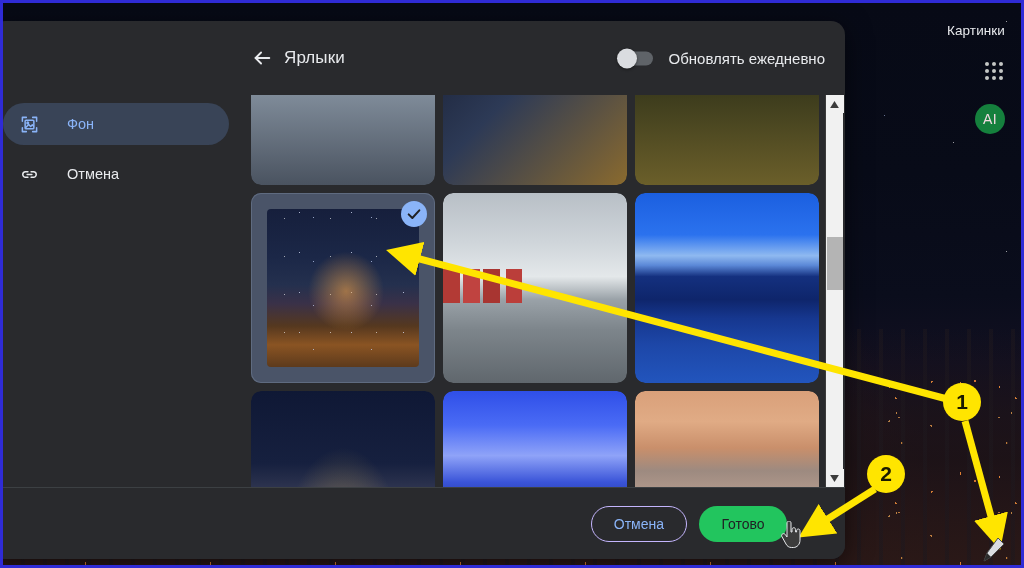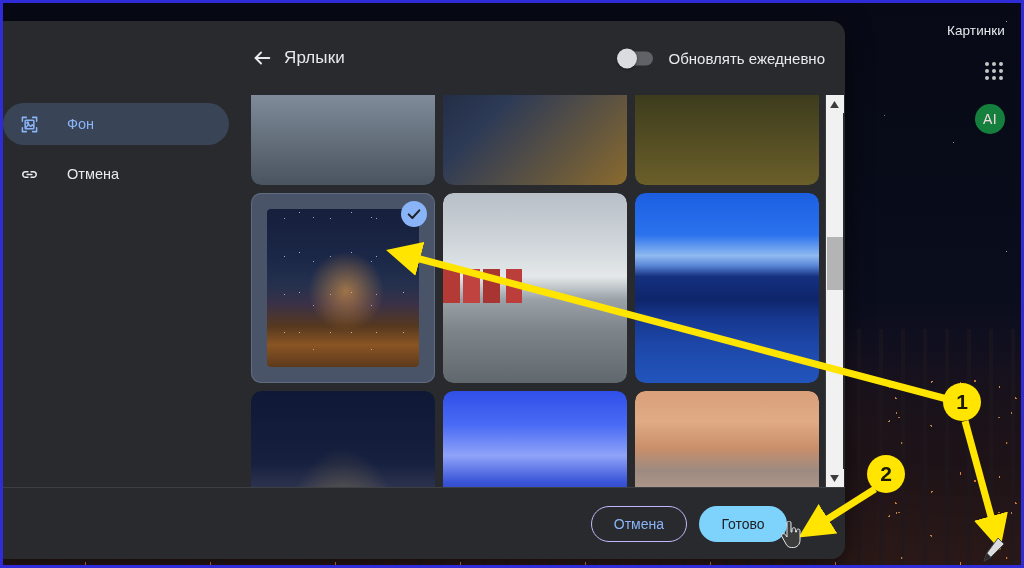--- a/index.html
+++ b/index.html
@@ -414,21 +414,21 @@
     cursor: pointer;
     border: none;
     font-family: inherit;
   }
   .btn-cancel {
     background: transparent;
     color: #8ab4f8;
     border: 1px solid #c4b5fd;
   }
   .btn-done {
-    background: #7dd3fc;
+    background: #22c55e;
     color: #202124;
     position: relative;
   }
 
   
   .anno { position: absolute; inset: 0; z-index: 20; pointer-events: none; }
   .badge {
     position: absolute;
     width: 38px; height: 38px;
     border-radius: 50%;

